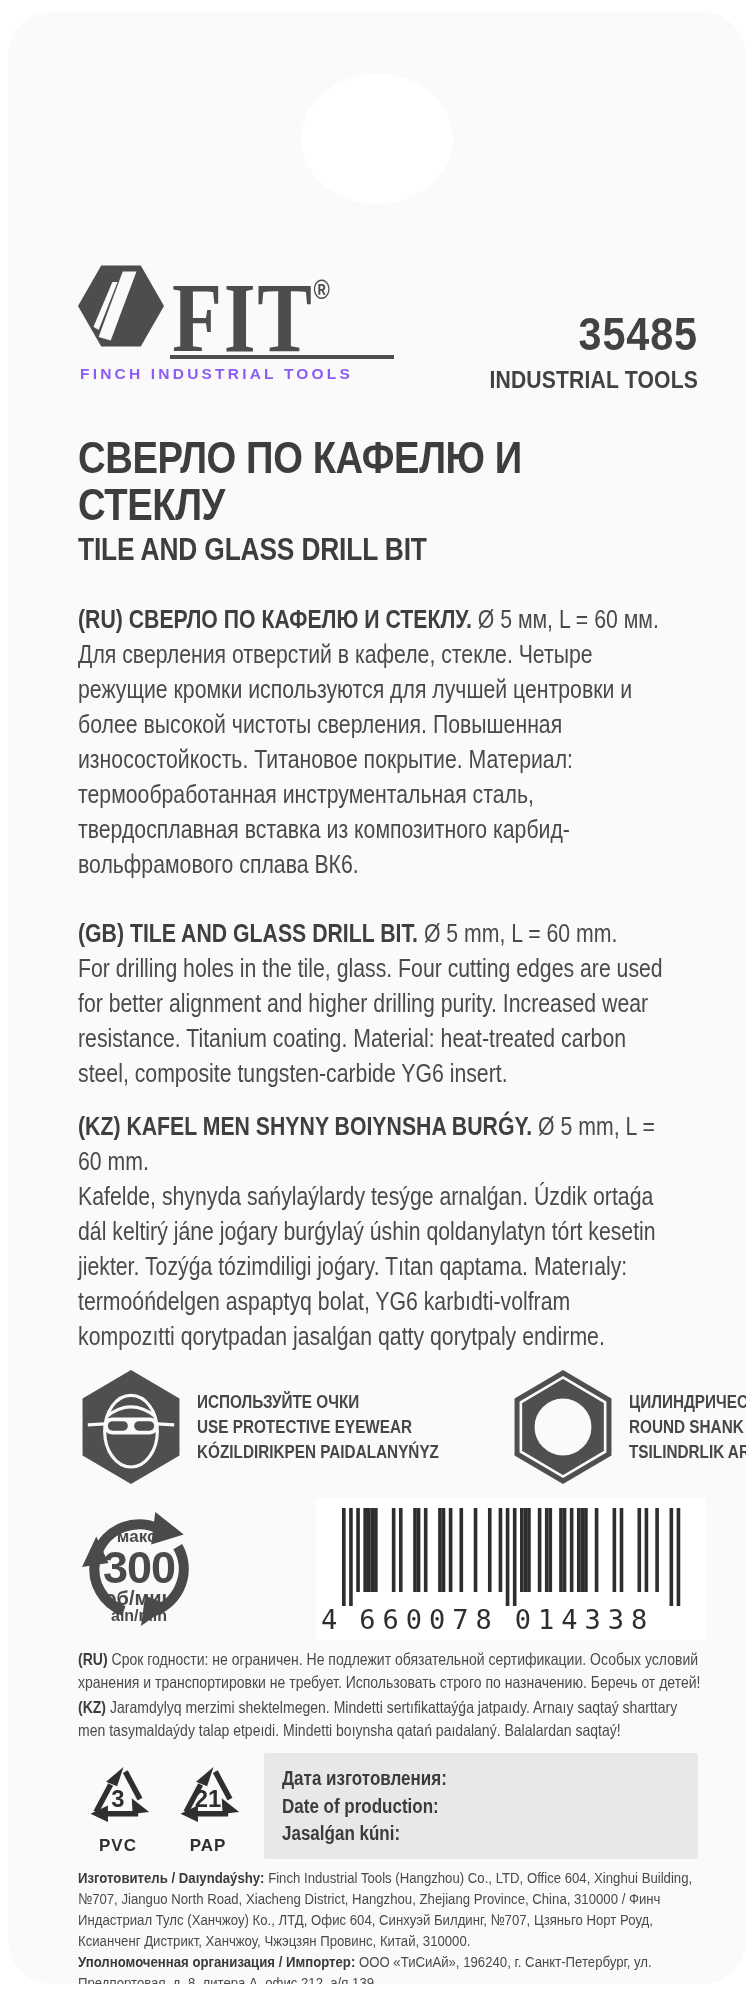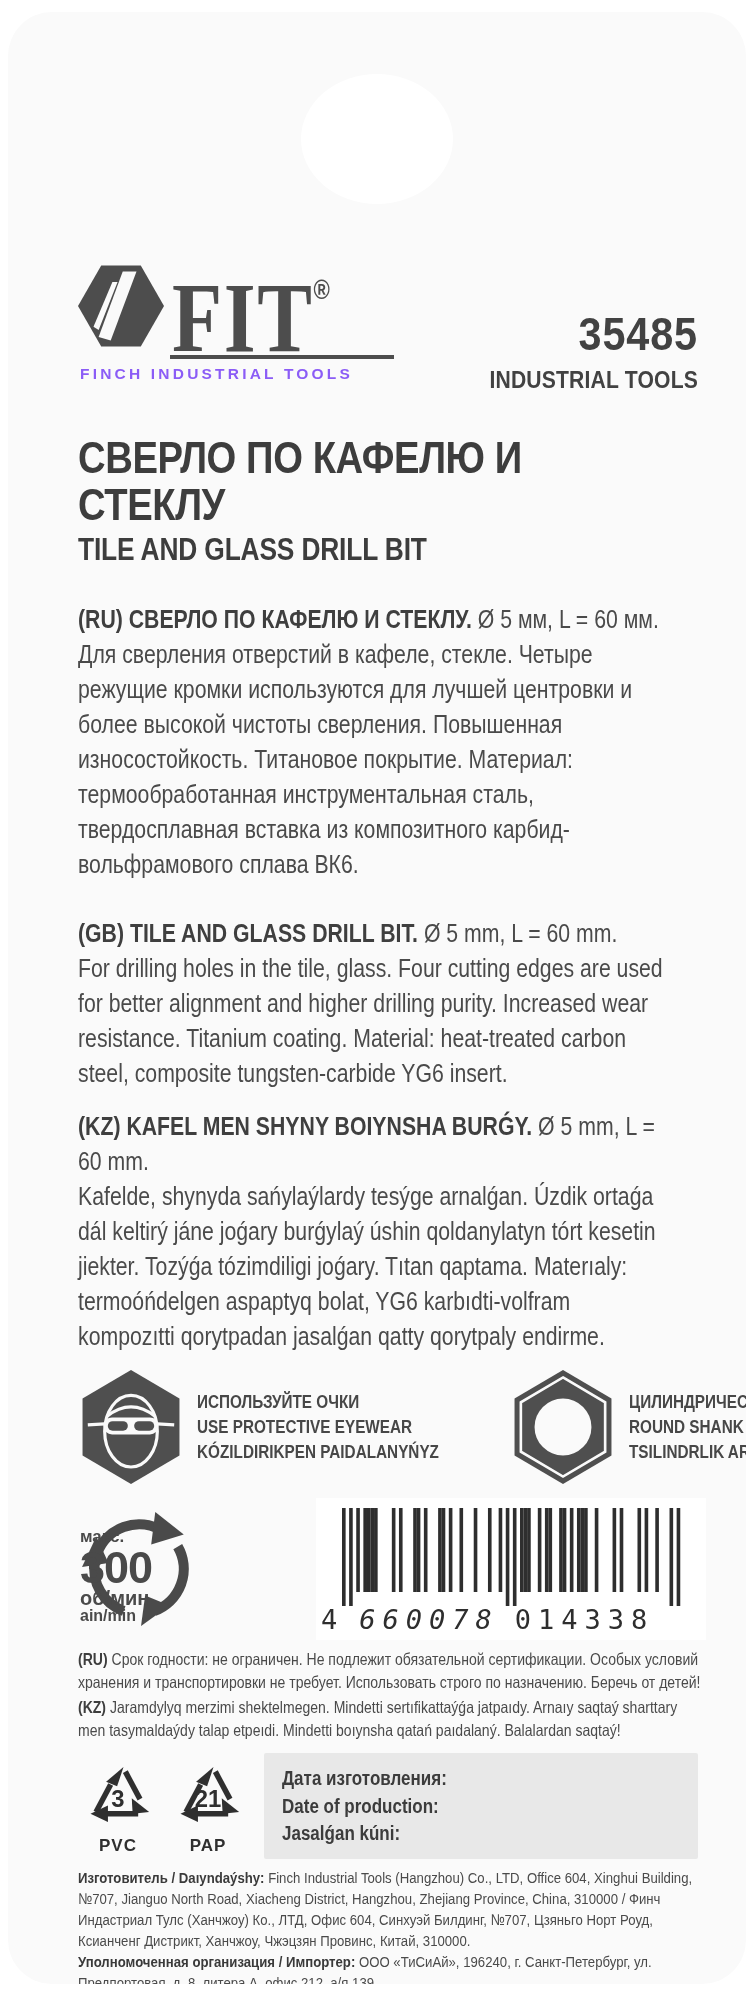--- a/index.html
+++ b/index.html
@@ -58,33 +58,33 @@
   .picto-row { display:flex; align-items:flex-end; margin-top:14px; }
   .picto { display:flex; align-items:center; }
   .picto + .picto { margin-left:28px; }
   .picto svg { width:106px; height:118px; flex:none; }
   .picto-text { margin-left:13px; font-size:18px; font-weight:bold; line-height:25px; color:#474747; }
 
   
   .code-row { display:flex; margin-top:12px; }
   .rpm { position:relative; width:118px; height:122px; margin-left:2px; margin-top:10px; flex:none; }
   .rpm svg { position:absolute; inset:0; width:118px; height:122px; }
-  .rpm-text { position:absolute; left:0; right:0; top:20px; text-align:left; color:#4a4a4a; }
+  .rpm-text { position:absolute; left:0; right:0; top:20px; text-align:center; color:#4a4a4a; }
   .rpm-max { font-size:17px; font-weight:bold; line-height:18px; }
   .rpm-val { font-size:45px; font-weight:bold; line-height:44px; letter-spacing:-1px; }
   .rpm-u1 { font-size:20px; font-weight:bold; line-height:17px; }
   .rpm-u2 { font-size:16px; font-weight:bold; line-height:17px; }
   .barcode-box { position:relative; margin-left:118px; width:390px; height:142px; background:#ffffff; flex:none; }
   .bc-bars { position:absolute; left:26px; top:10px; }
   .bc-digits {
     position:absolute; left:0; bottom:5px; display:flex; align-items:flex-end;
     font-family:"DejaVu Sans Mono", monospace; font-size:27px; color:#2e2e2e;
   }
   .bc-digits .d0 { margin-left:5px; }
-  .bc-digits .d1 { margin-left:22px; letter-spacing:7px;font-style:italic; }
+  .bc-digits .d1 { margin-left:22px; letter-spacing:7px; }
   .bc-digits .d2 { margin-left:16px; letter-spacing:7px; }
 
   
   .fine { margin-top:8px; font-size:16.5px; line-height:22.5px; color:#4a4a4a; }
   .fine p { margin:0; }
   .fine p + p { margin-top:3px; }
   .fine b { color:#3d3d3d; }
 
   
   .recycle-row { display:flex; align-items:flex-start; margin-top:12px; }

